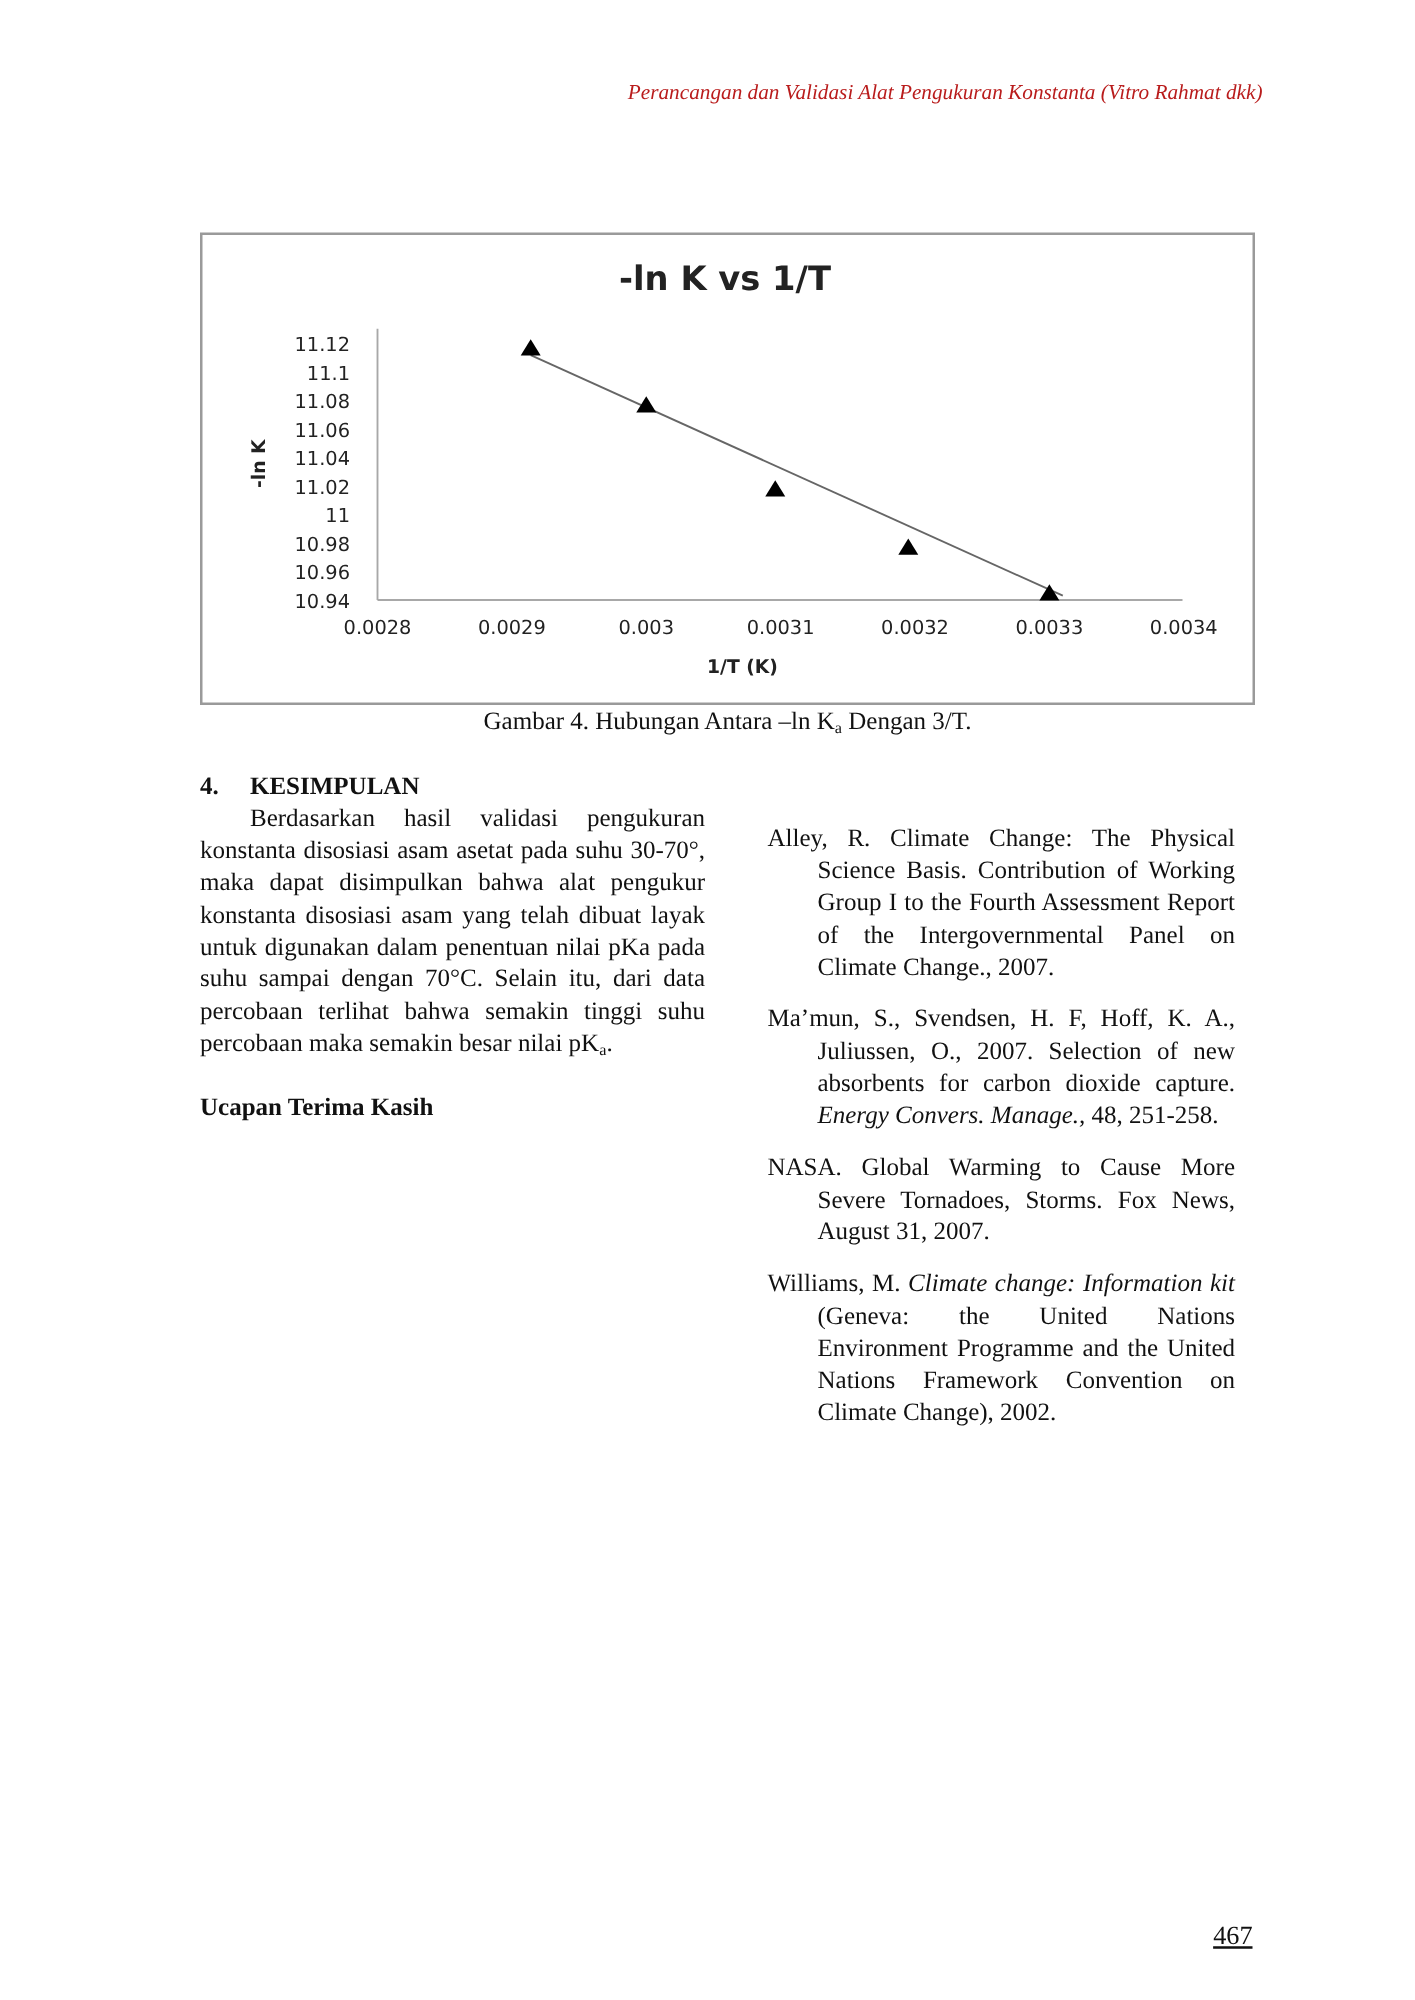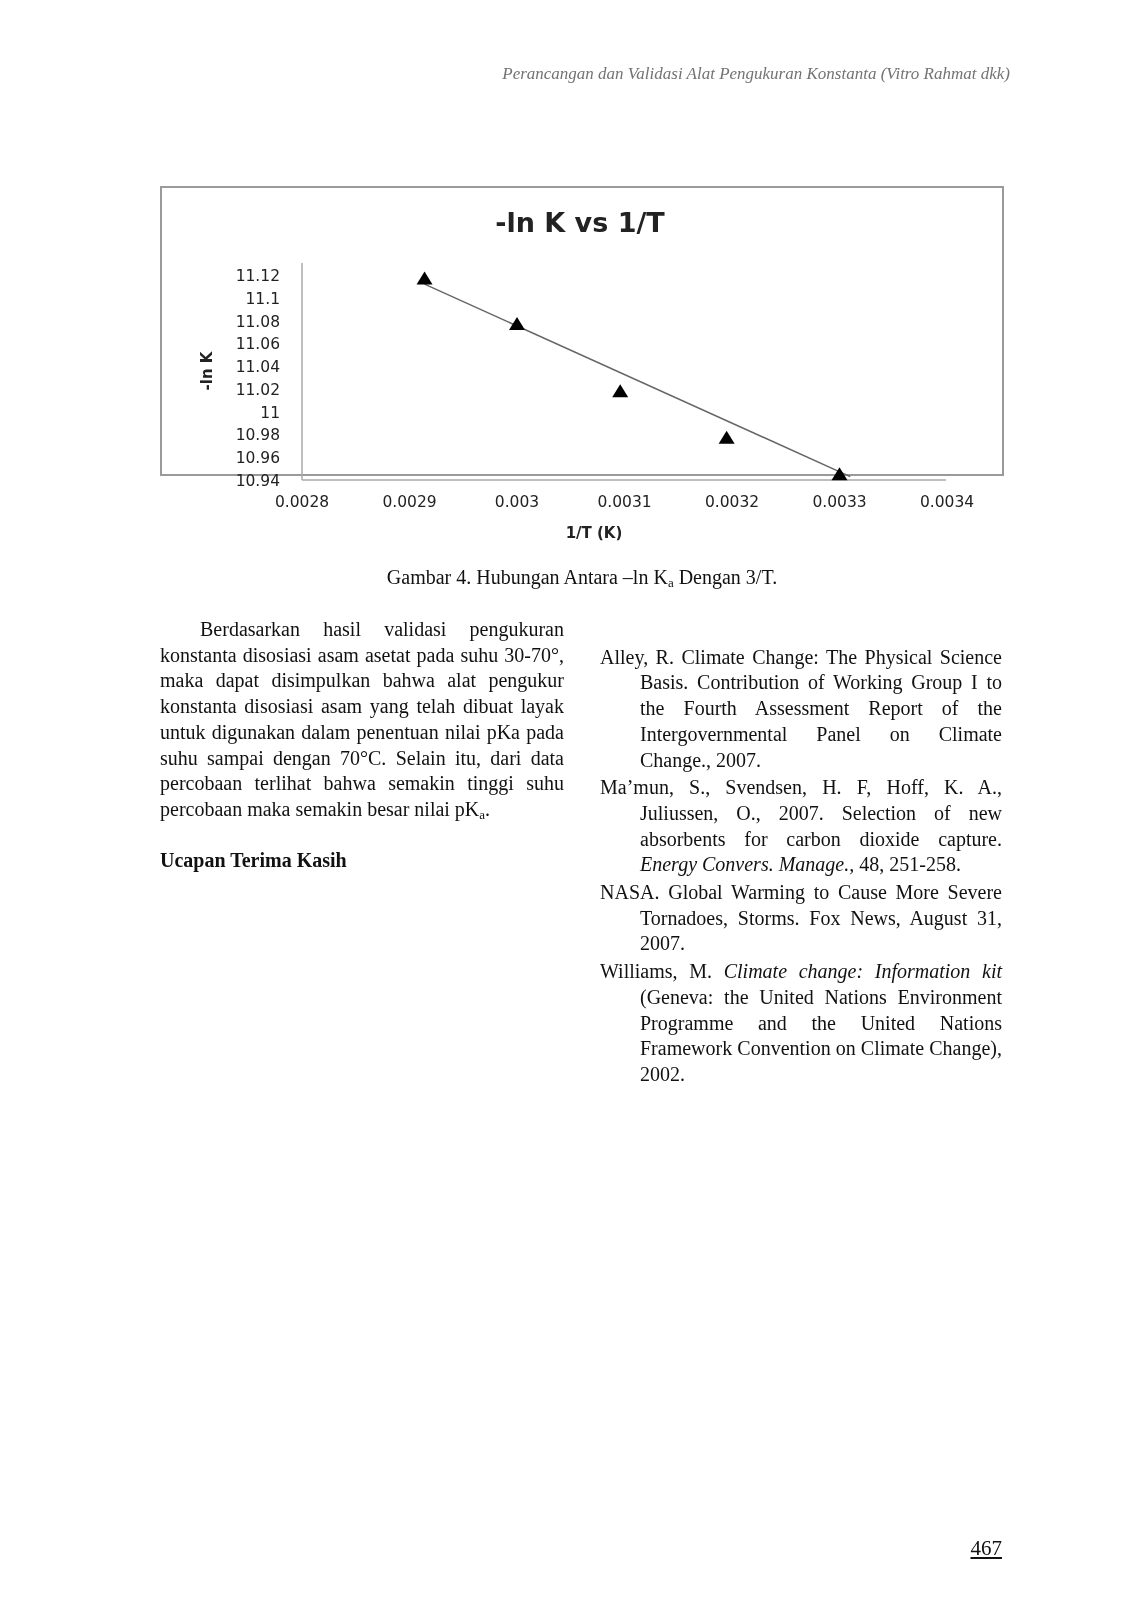--- a/index.html
+++ b/index.html
@@ -1,32 +1,32 @@
 <!DOCTYPE html>
 <html><head>
 <meta charset="utf-8">
 <style>
   html, body { margin: 0; padding: 0; background: #ffffff; }
   body { width: 1132px; height: 1600px; position: relative; overflow: hidden;
          font-family: "Liberation Serif", serif; color: #111; }
   .running-head { position: absolute; top: 64px; right: 122px; font-style: italic;
-                  font-size: 17px; color: #737373; white-space: nowrap; }
-  .figure-box { position: absolute; left: 160px; top: 186px; width: 844px; height: 290px;
+                  font-size: 17px; color: #b91c1c; white-space: nowrap; }
+  .figure-box { position: absolute; left: 160px; top: 186px; width: 844px; height: 378px;
                 border: 2px solid #9a9a9a; box-sizing: border-box; background: #fff; }
   .figure-box svg { position: absolute; left: -2px; top: -2px; }
   .caption { position: absolute; top: 566px; left: 160px; width: 844px; text-align: center;
              font-size: 20px; }
   .col { position: absolute; font-size: 20px; line-height: 25.7px; }
   .col-left { left: 160px; top: 617px; width: 404px; }
   .col-right { left: 598px; top: 617px; width: 406px; }
   .heading { font-weight: bold; margin: 0; }
   .para { margin: 0; text-align: justify; text-align-last: left; }
   .indent { text-indent: 40px; }
   .gap { height: 25.7px; }
-  .ref { margin: 2px; padding-left: 40px; text-indent: -40px; text-align: justify; text-align-last: left; }
+  .ref { margin: 16px; padding-left: 40px; text-indent: -40px; text-align: justify; text-align-last: left; }
   sub.s { font-size: 13px; vertical-align: -3px; line-height: 0; }
   .page-number { position: absolute; top: 1536px; right: 130px; font-size: 21px; text-decoration: underline; }
   .sec-num { display: inline-block; width: 40px; }
 </style>
 </head>
 <body>
 
 <div class="running-head">Perancangan dan Validasi Alat Pengukuran Konstanta (Vitro Rahmat dkk)</div>
 
 <div class="figure-box">
@@ -66,20 +66,21 @@
         <polygon points="460.1999999999999,198.16666666666518 452.1999999999999,211.16666666666518 468.1999999999999,211.16666666666518" fill="#000"></polygon>
         <polygon points="357.00000000000017,130.97222222222146 349.00000000000017,143.97222222222146 365.00000000000017,143.97222222222146" fill="#000"></polygon>
         <polygon points="264.54999999999995,85.41666666666478 256.54999999999995,98.41666666666478 272.54999999999995,98.41666666666478" fill="#000"></polygon>
       </g>
   </svg>
 </div>
 
 <div class="caption"><span>Gambar 4. Hubungan Antara –ln K</span><sub class="s">a</sub><span> Dengan 3/T.</span></div>
 
 <div class="col col-left">
+  <p class="heading"><span class="sec-num">4.</span><span>KESIMPULAN</span></p>
   <p class="para indent"><span>Berdasarkan hasil validasi pengukuran konstanta disosiasi asam asetat pada suhu 30-70°, maka dapat disimpulkan bahwa alat pengukur konstanta disosiasi asam yang telah dibuat layak untuk digunakan dalam penentuan nilai pKa pada suhu sampai dengan 70°C. Selain itu, dari data percobaan terlihat bahwa semakin tinggi suhu percobaan maka semakin besar nilai pK</span><sub class="s">a</sub><span>.</span></p>
   <div class="gap"></div>
   <p class="heading">Ucapan Terima Kasih</p>
 </div>
 
 <div class="col col-right">
   <div class="gap"></div>
   <div id="ref-list">
       <p class="ref"><span>Alley, R. Climate Change: The Physical Science Basis. Contribution of Working Group I to the Fourth Assessment Report of the Intergovernmental Panel on Climate Change., 2007.</span></p>
       <p class="ref"><span>Ma’mun, S., Svendsen, H. F, Hoff, K. A., Juliussen, O., 2007. Selection of new absorbents for carbon dioxide capture. </span><i>Energy Convers. Manage.,</i><span> 48, 251-258.</span></p>

